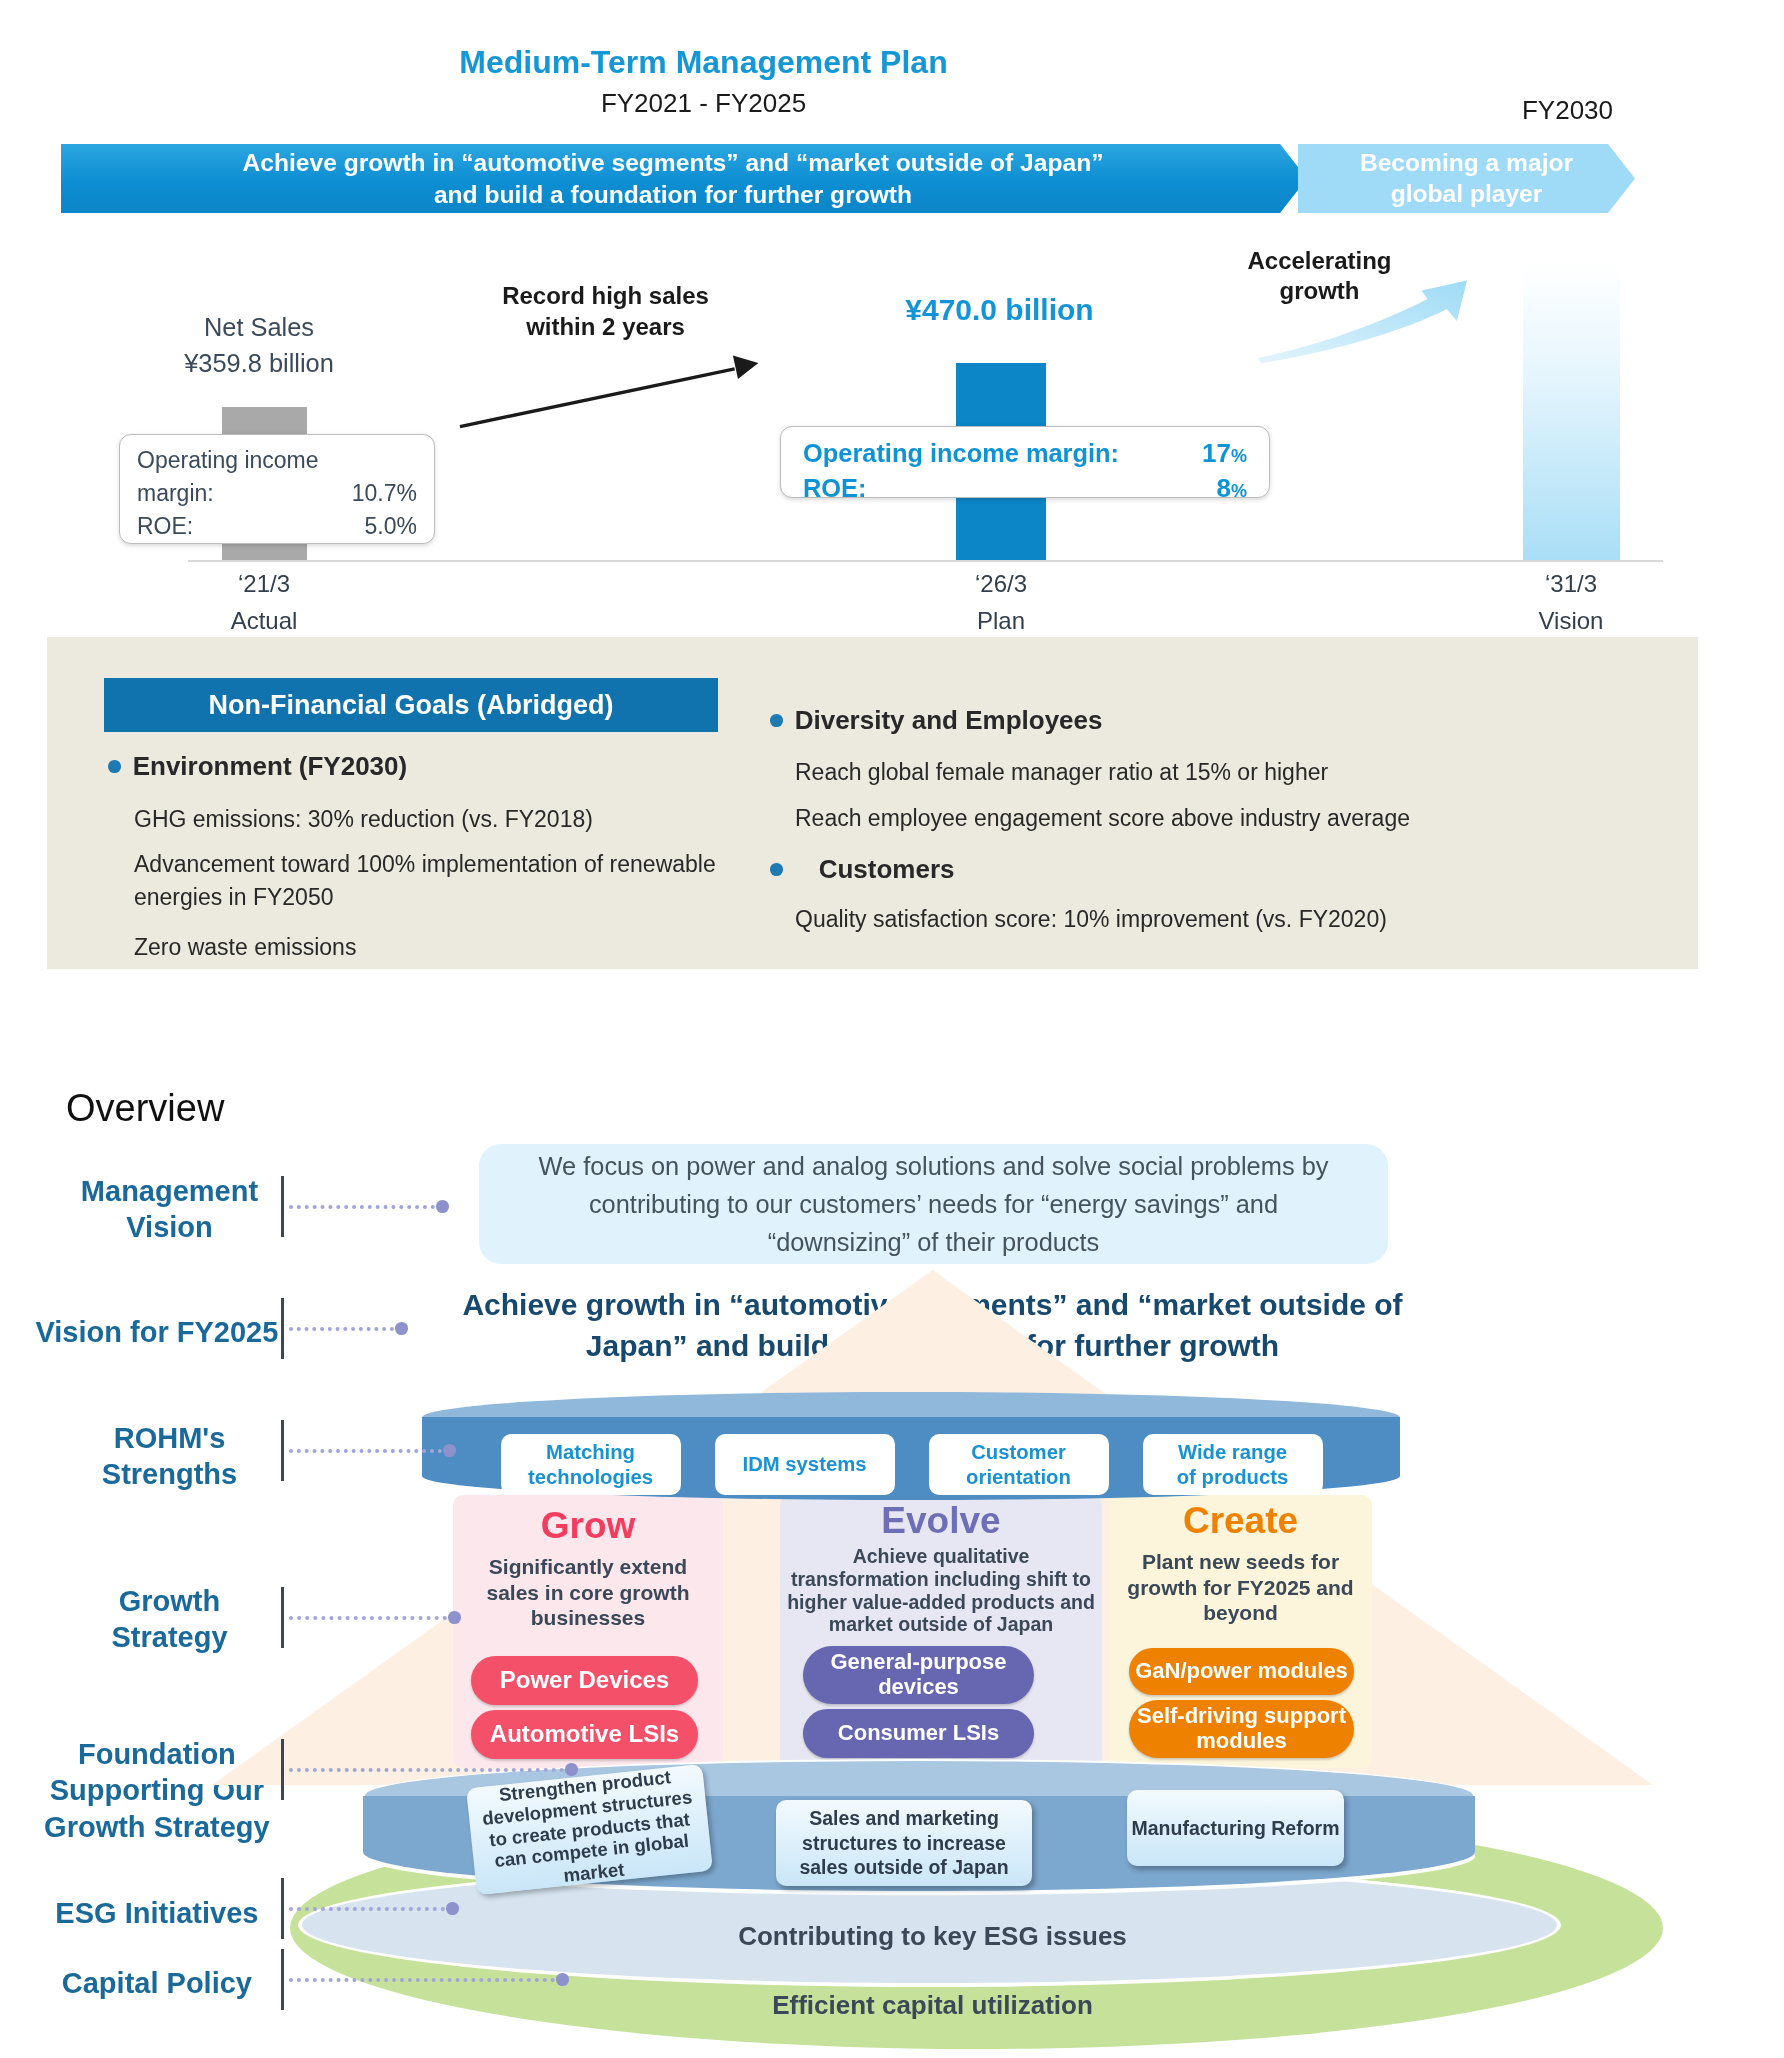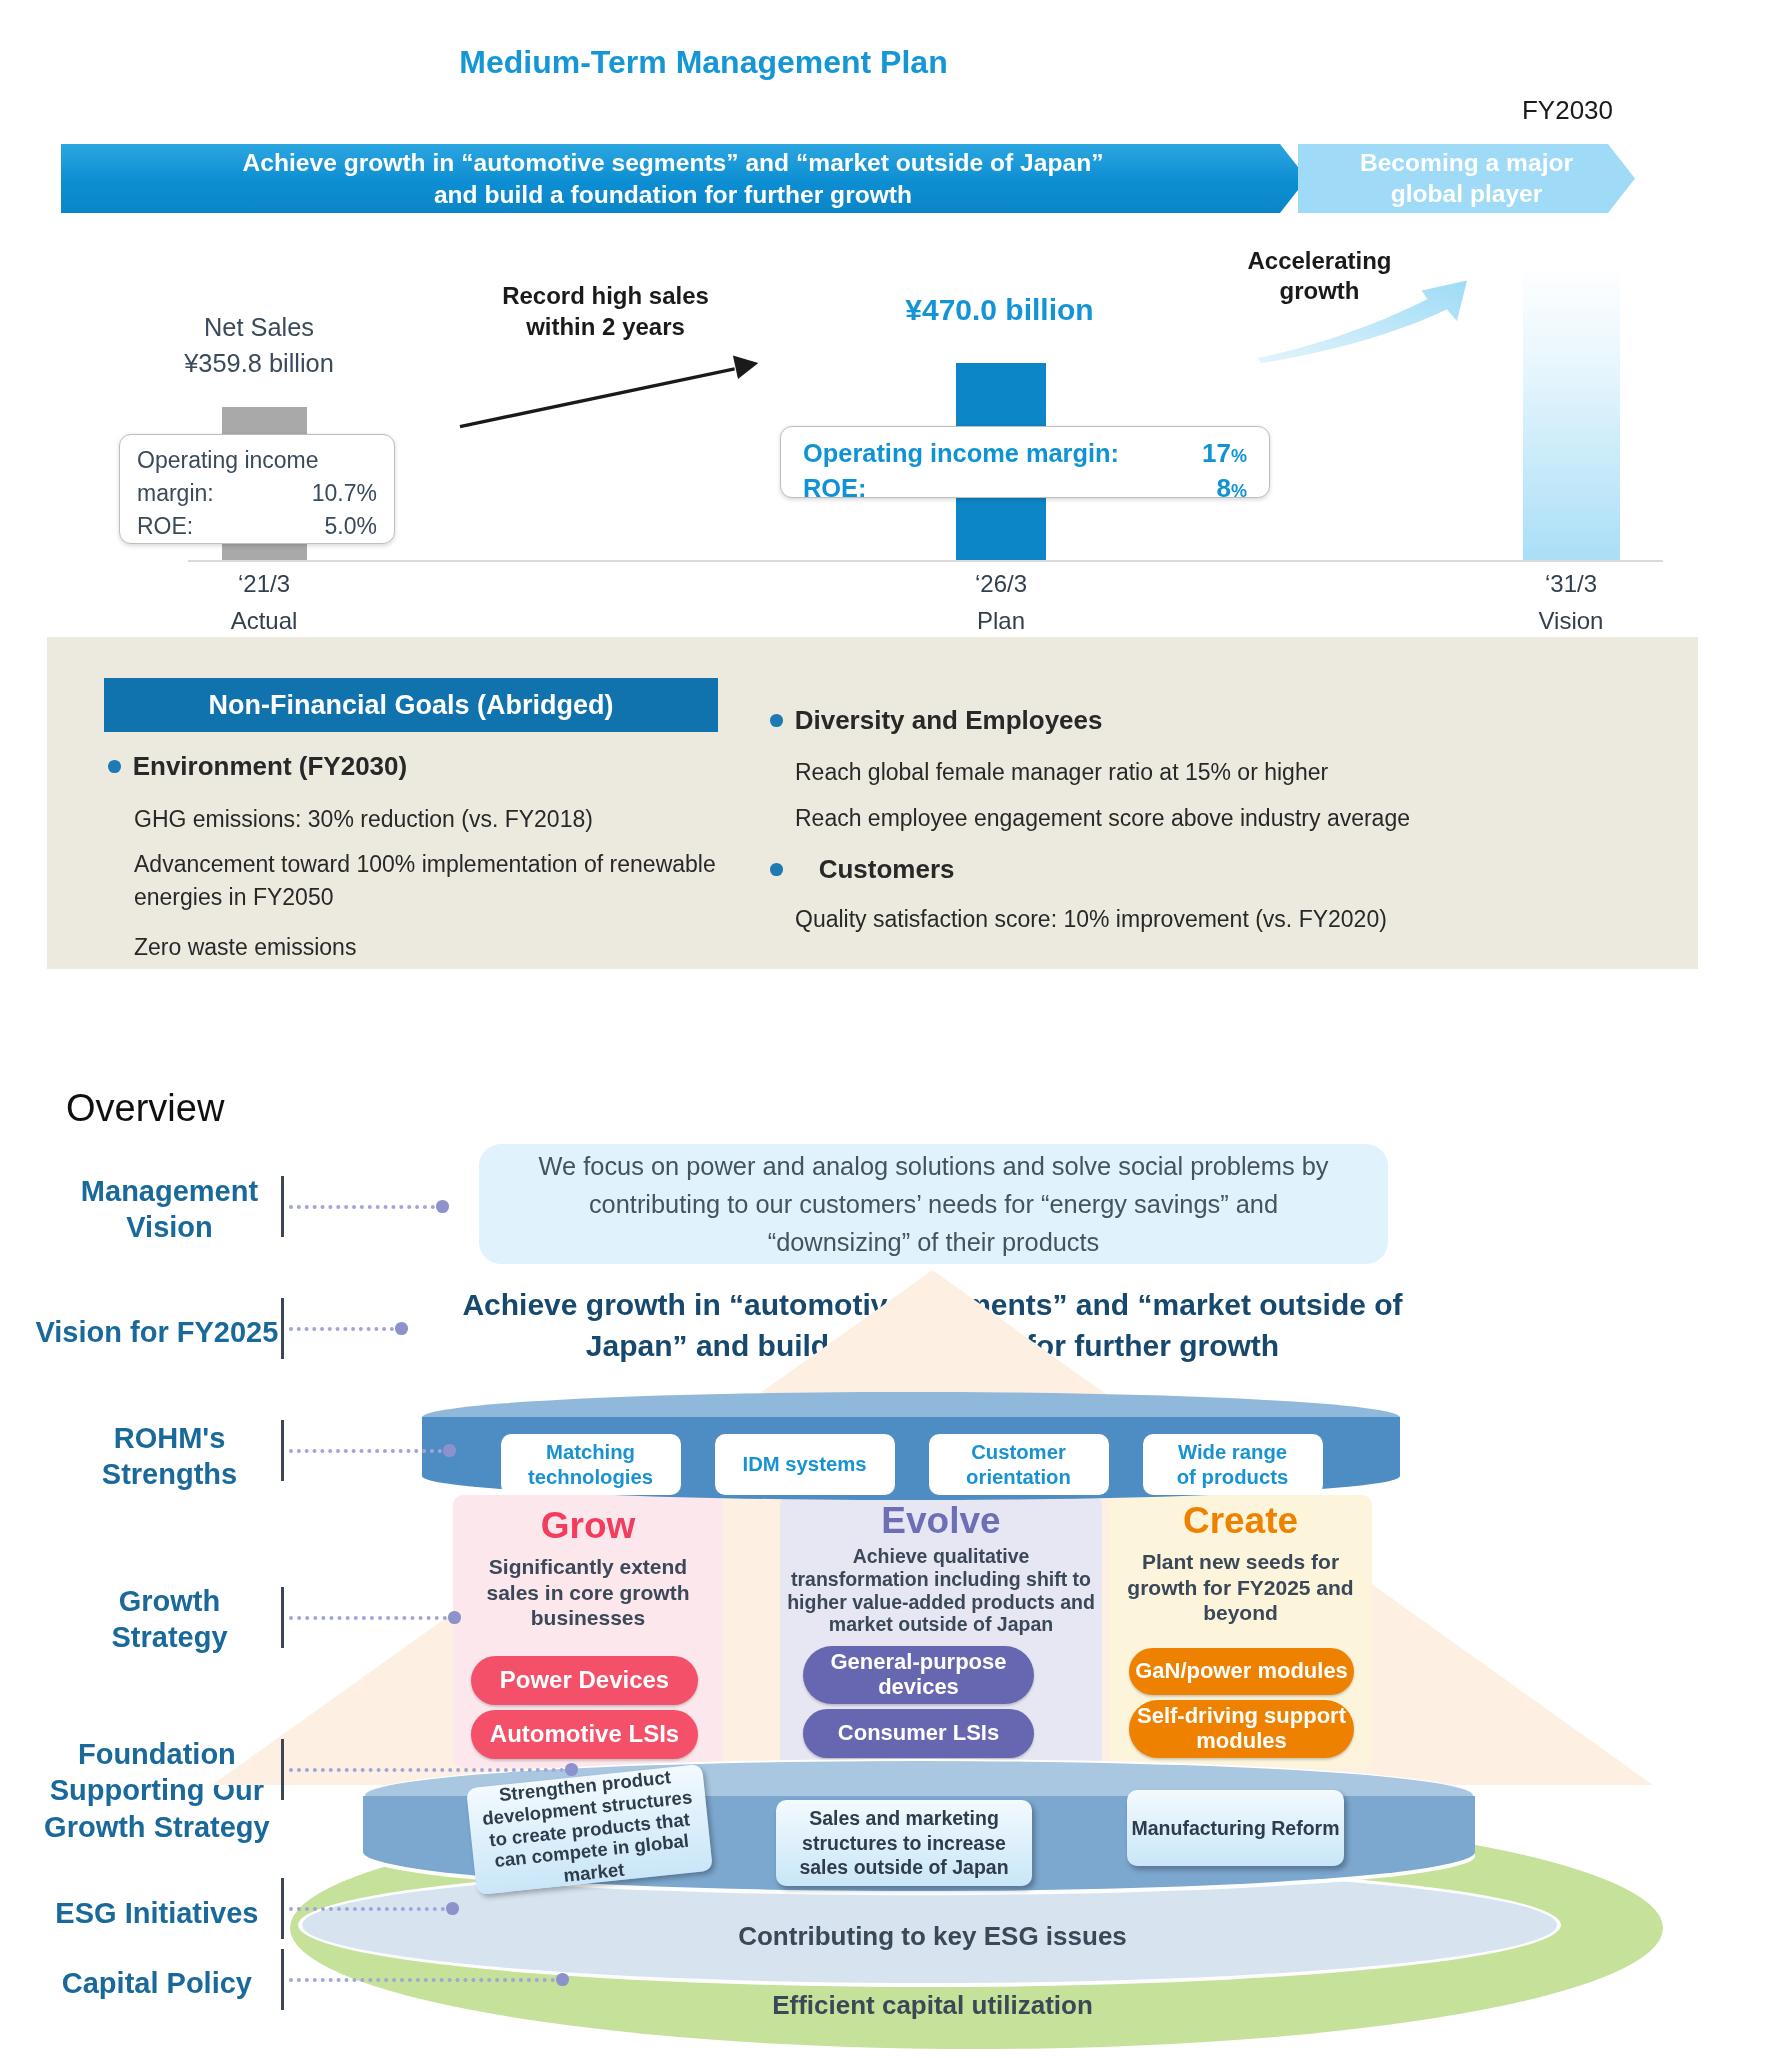--- a/index.html
+++ b/index.html
@@ -25,21 +25,21 @@
   .accel-note{left:1222px;top:246px;width:195px;text-align:center;font-size:24px;font-weight:bold;color:#1a1a1a;line-height:1.25;}
   .net-sales{left:119px;top:310px;width:280px;text-align:center;color:#3a4a5a;font-size:25.4px;line-height:1.4;}
   .record-note{left:470px;top:280px;width:271px;text-align:center;font-size:24px;font-weight:bold;color:#1a1a1a;line-height:1.3;}
   .plan-value{left:864px;top:293px;width:271px;text-align:center;font-size:30px;font-weight:bold;color:#1294d6;}
   .bar{position:absolute;}
   .bar-actual{left:222px;top:407px;width:85px;height:154px;background:#a9a9a9;}
   .bar-plan{left:956px;top:363px;width:90px;height:198px;background:#0c86c6;}
   .bar-vision{left:1523px;top:263px;width:97px;height:298px;background:linear-gradient(180deg,#ffffff 0%,#e7f6fd 35%,#a9def6 100%);}
   .axis{left:188px;top:560px;width:1475px;height:1.7px;background:#d9d9d9;}
   .callout{background:#fff;border:1.7px solid #bdbdbd;border-radius:12px;box-shadow:0 1.7px 4.2px rgba(0,0,0,.15);}
-  .callout-actual{left:119px;top:434px;width:276px;height:110px;padding:8.5px 17px;box-sizing:border-box;color:#3a4a5a;font-size:23px;}
+  .callout-actual{left:119px;top:434px;width:316px;height:110px;padding:8.5px 17px;box-sizing:border-box;color:#3a4a5a;font-size:23px;}
   .callout-actual .row{display:flex;line-height:1.45;}
   .callout-actual .val{margin-left:auto;}
   .callout-plan{left:780px;top:426px;width:490px;height:72px;padding:8.5px 22px;box-sizing:border-box;color:#0f93d4;font-size:25.4px;font-weight:bold;}
   .callout-plan .row{display:flex;align-items:baseline;line-height:1.35;}
   .callout-plan .val{margin-left:auto;font-size:26px;}
   .callout-plan .unit{font-size:18px;}
   .tick-block{width:144px;text-align:center;color:#333f4d;font-size:24px;}
   .tick-block .cat{margin-top:8.5px;}
   .tick-actual{left:192px;top:570px;}
   .tick-plan{left:929px;top:570px;}
@@ -134,20 +134,21 @@
   .esg-text{left:475px;top:1921px;width:915px;text-align:center;font-size:26px;font-weight:bold;color:#3a4857;z-index:7;}
   .capital-text{left:475px;top:1990px;width:915px;text-align:center;font-size:26px;font-weight:bold;color:#3a4857;z-index:7;}
 </style>
 </head>
 <body>
 
 <div id="page">
 
   <div class="abs title-block">
     <div class="main-title">Medium-Term Management Plan</div>
+    <div class="sub-title">FY2021 - FY2025</div>
   </div>
   <div class="abs fy2030">FY2030</div>
 
   <div class="abs banner banner-main">
     <div>Achieve growth in “automotive segments” and “market outside of Japan”</div>
     <div>and build a foundation for further growth</div>
   </div>
   <div class="abs banner banner-right">
     <div>Becoming a major</div>
     <div>global player</div>

